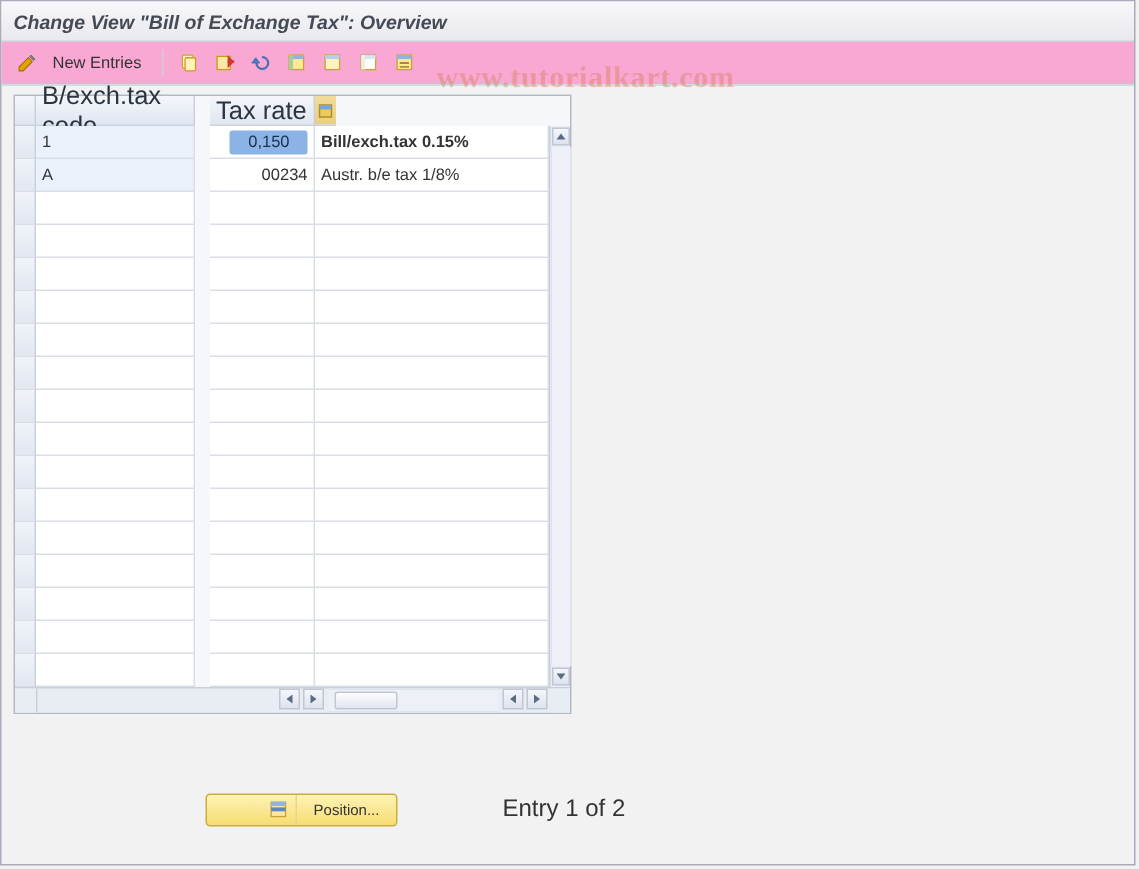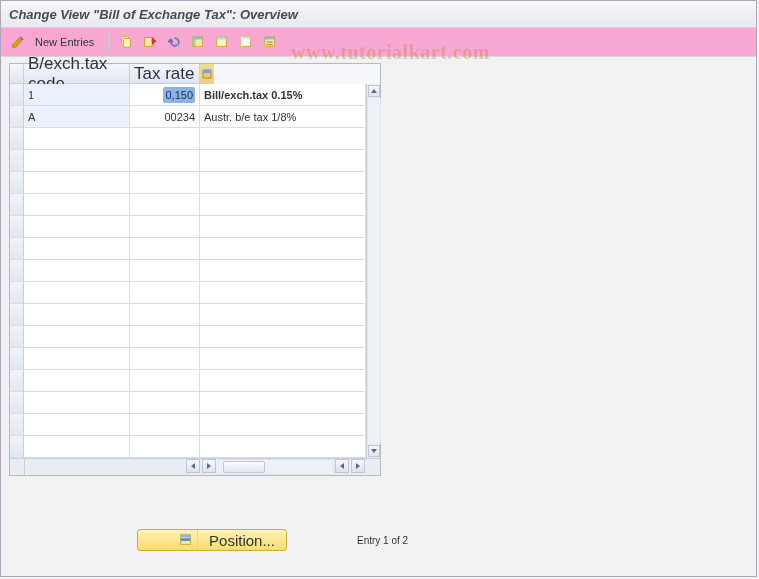--- a/index.html
+++ b/index.html
@@ -122,27 +122,27 @@
     display: flex;
     align-items: center;
     background: #fff;
     font-size: 11px;
     position: relative;
   }
   .cell.code { background: #eaf1fb; }
   .cell .selected-token {
     display: inline-block;
     background: #8CB3E6;
-    padding: 2px 2px;
+    padding: 2px 12px;
     border-radius: 2px;
     color: #193050;
   }
 
   .col-code { width: 106px; }
-  .col-rate { width: 70px; }
+  .col-rate { width: 70px; margin-left: 10px; }
   .col-name { width: 150px; }
 
   .grid-header-row .gh-config {
     width: 14px;
     background: linear-gradient(#f2dc99,#e8cf82);
     border-bottom: 1px solid #c8cedb;
     display:flex; align-items:center; justify-content:center;
     box-sizing:border-box;
   }
   .vscroll {
@@ -202,42 +202,42 @@
     left: 0; right:0;
     bottom: 22px;
     height: 28px;
     display:flex;
     align-items:center;
     padding: 0 8px;
   }
   .position-btn {
     position: relative;
     margin-left: 128px;
-    width: 150px;
+    width: 128px;
     height: 22px;
     background: linear-gradient(#FFF3B6, #F6DC72);
     border: 1px solid #CBAE3A;
     border-radius: 3px;
     display:flex;
     align-items:center;
-    font-size: 15px;
+    font-size: 10px;
     color: #333;
     box-sizing:border-box;
     padding-left:37px;
   }
   .position-btn .icon-slot {
     width: 22px; height:100%;
     border-right: 1px solid #e9d58a;
     display:flex; align-items:center; justify-content:center;
   }
   .position-btn .label-slot { flex:1; text-align:center; }
 
   .entry-text {
     margin-left: 70px;
-    font-size: 10px;
+    font-size: 16px;
     color: #333;
   }
   .empty-row .cell { background:#fff; }
 </style>
 </head>
 <body>
 
 <div class="container">
 
   <div class="title-bar">

